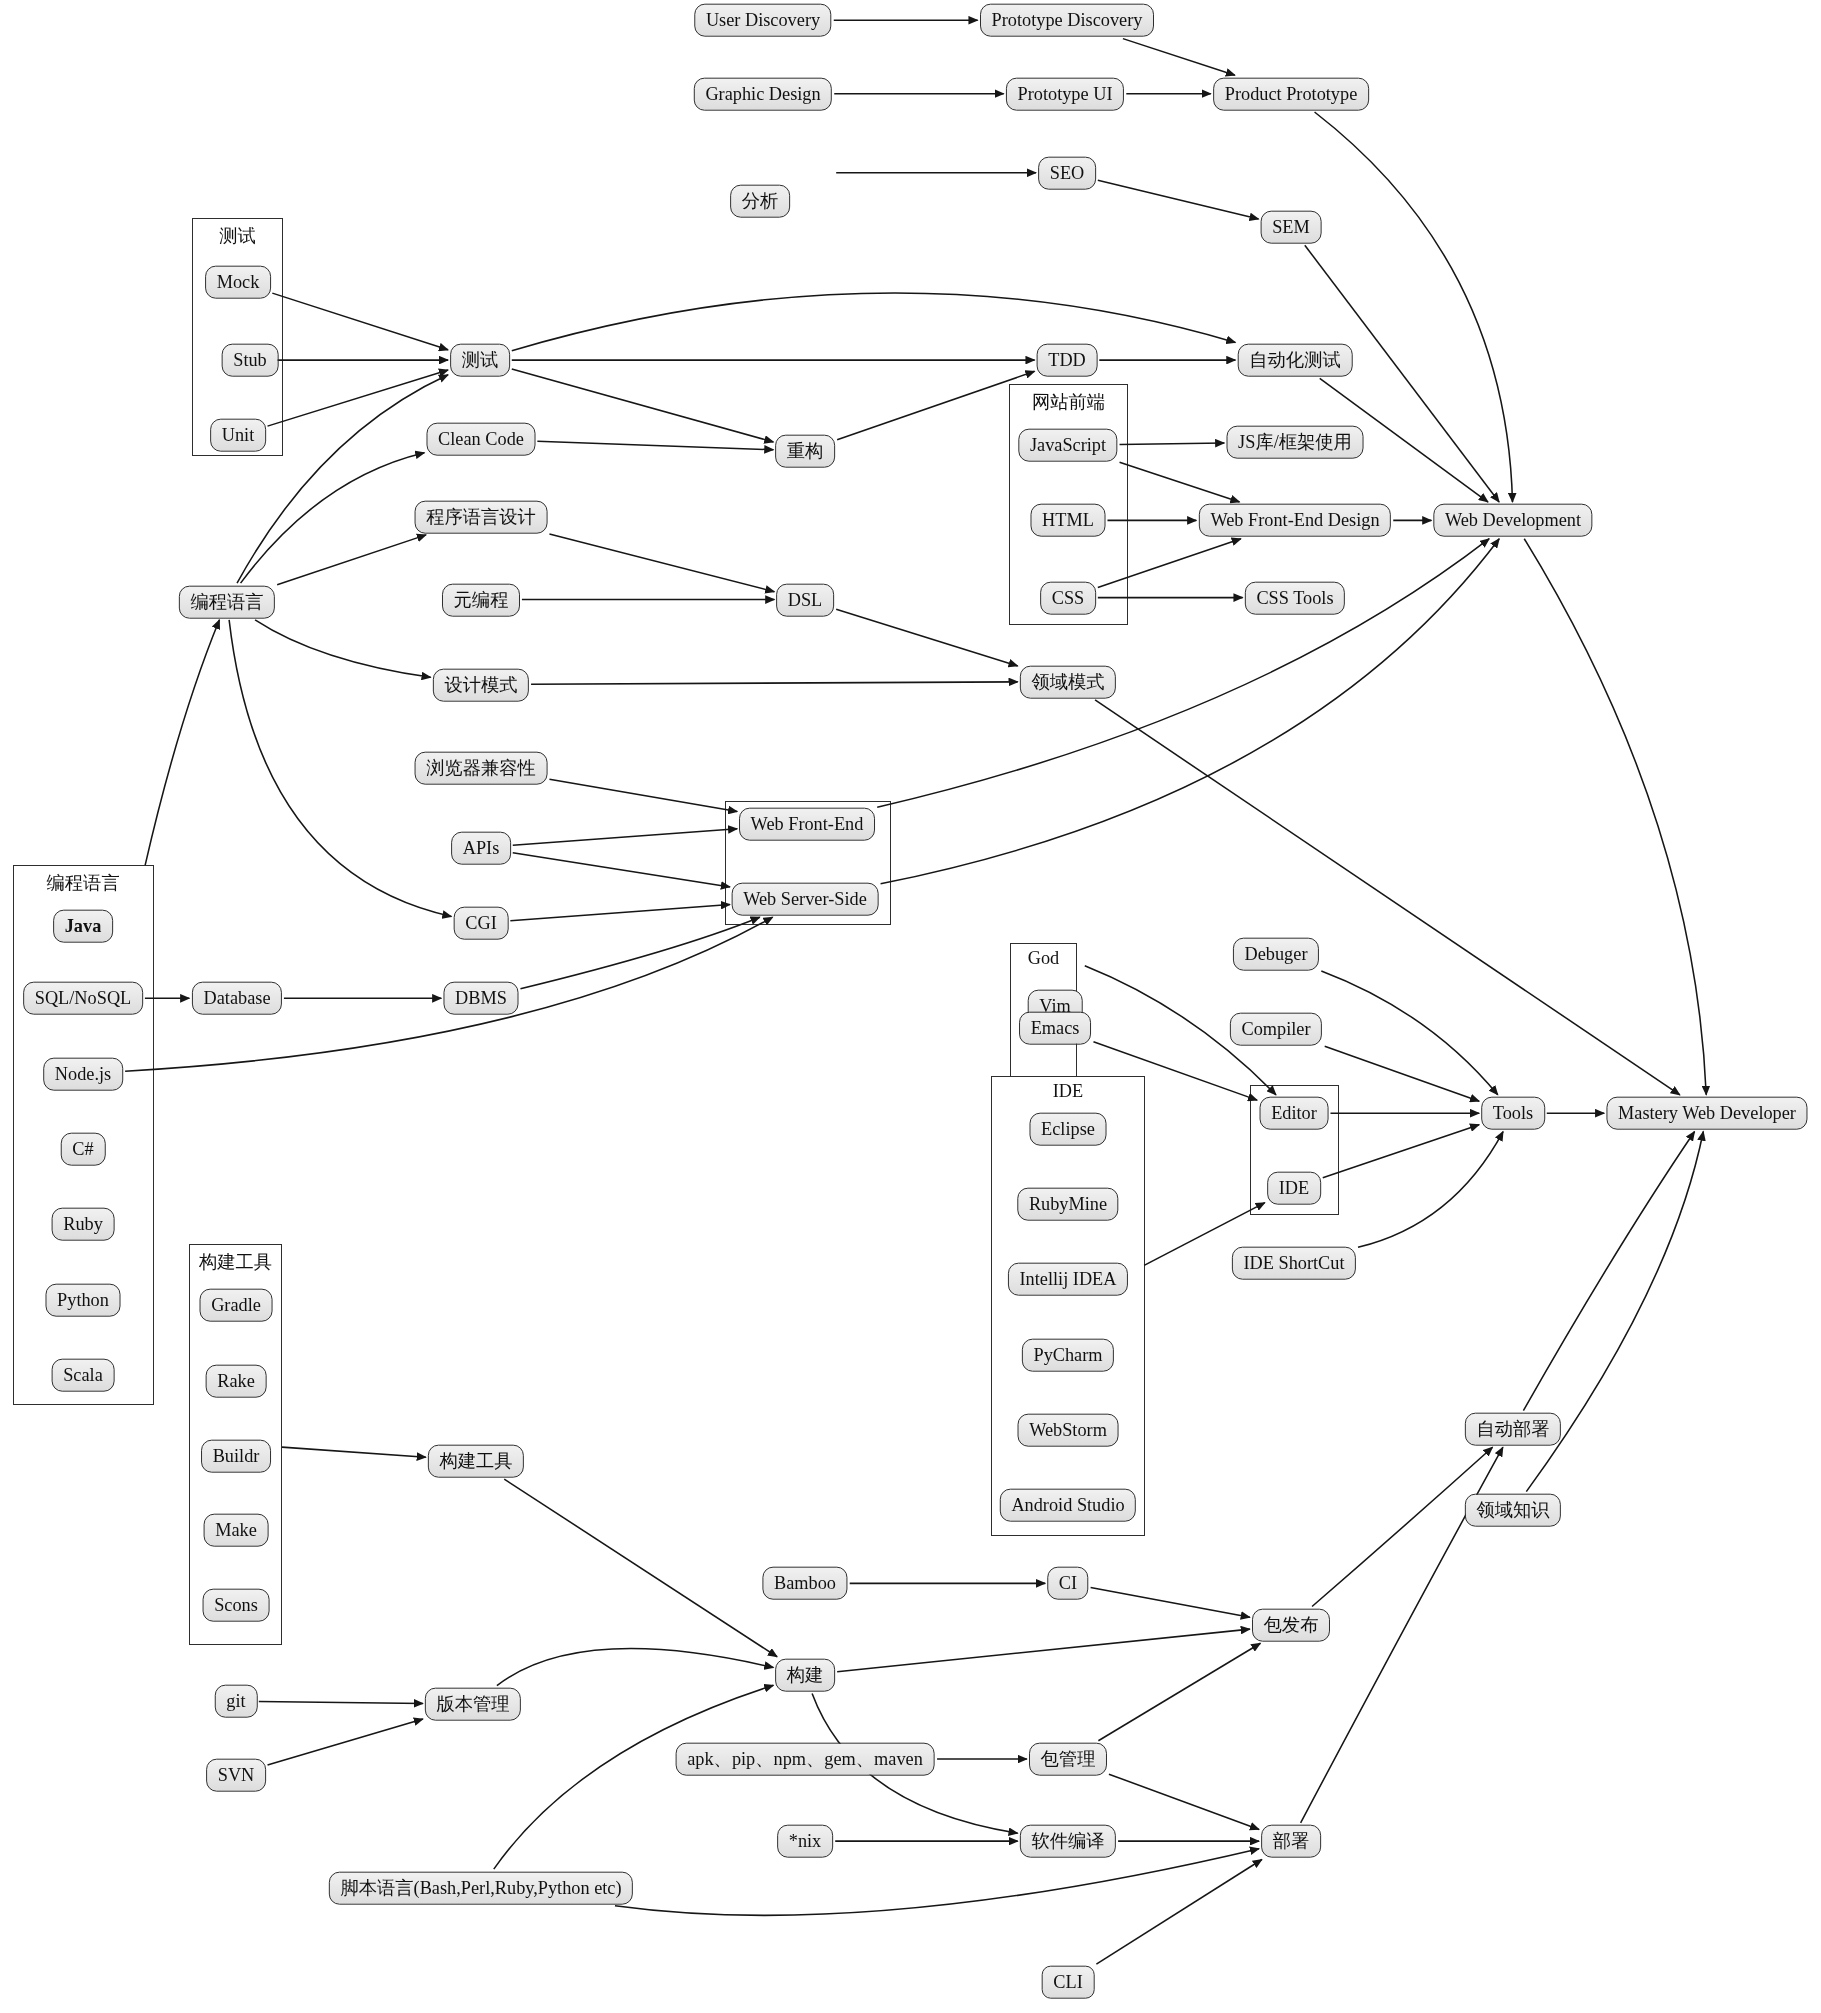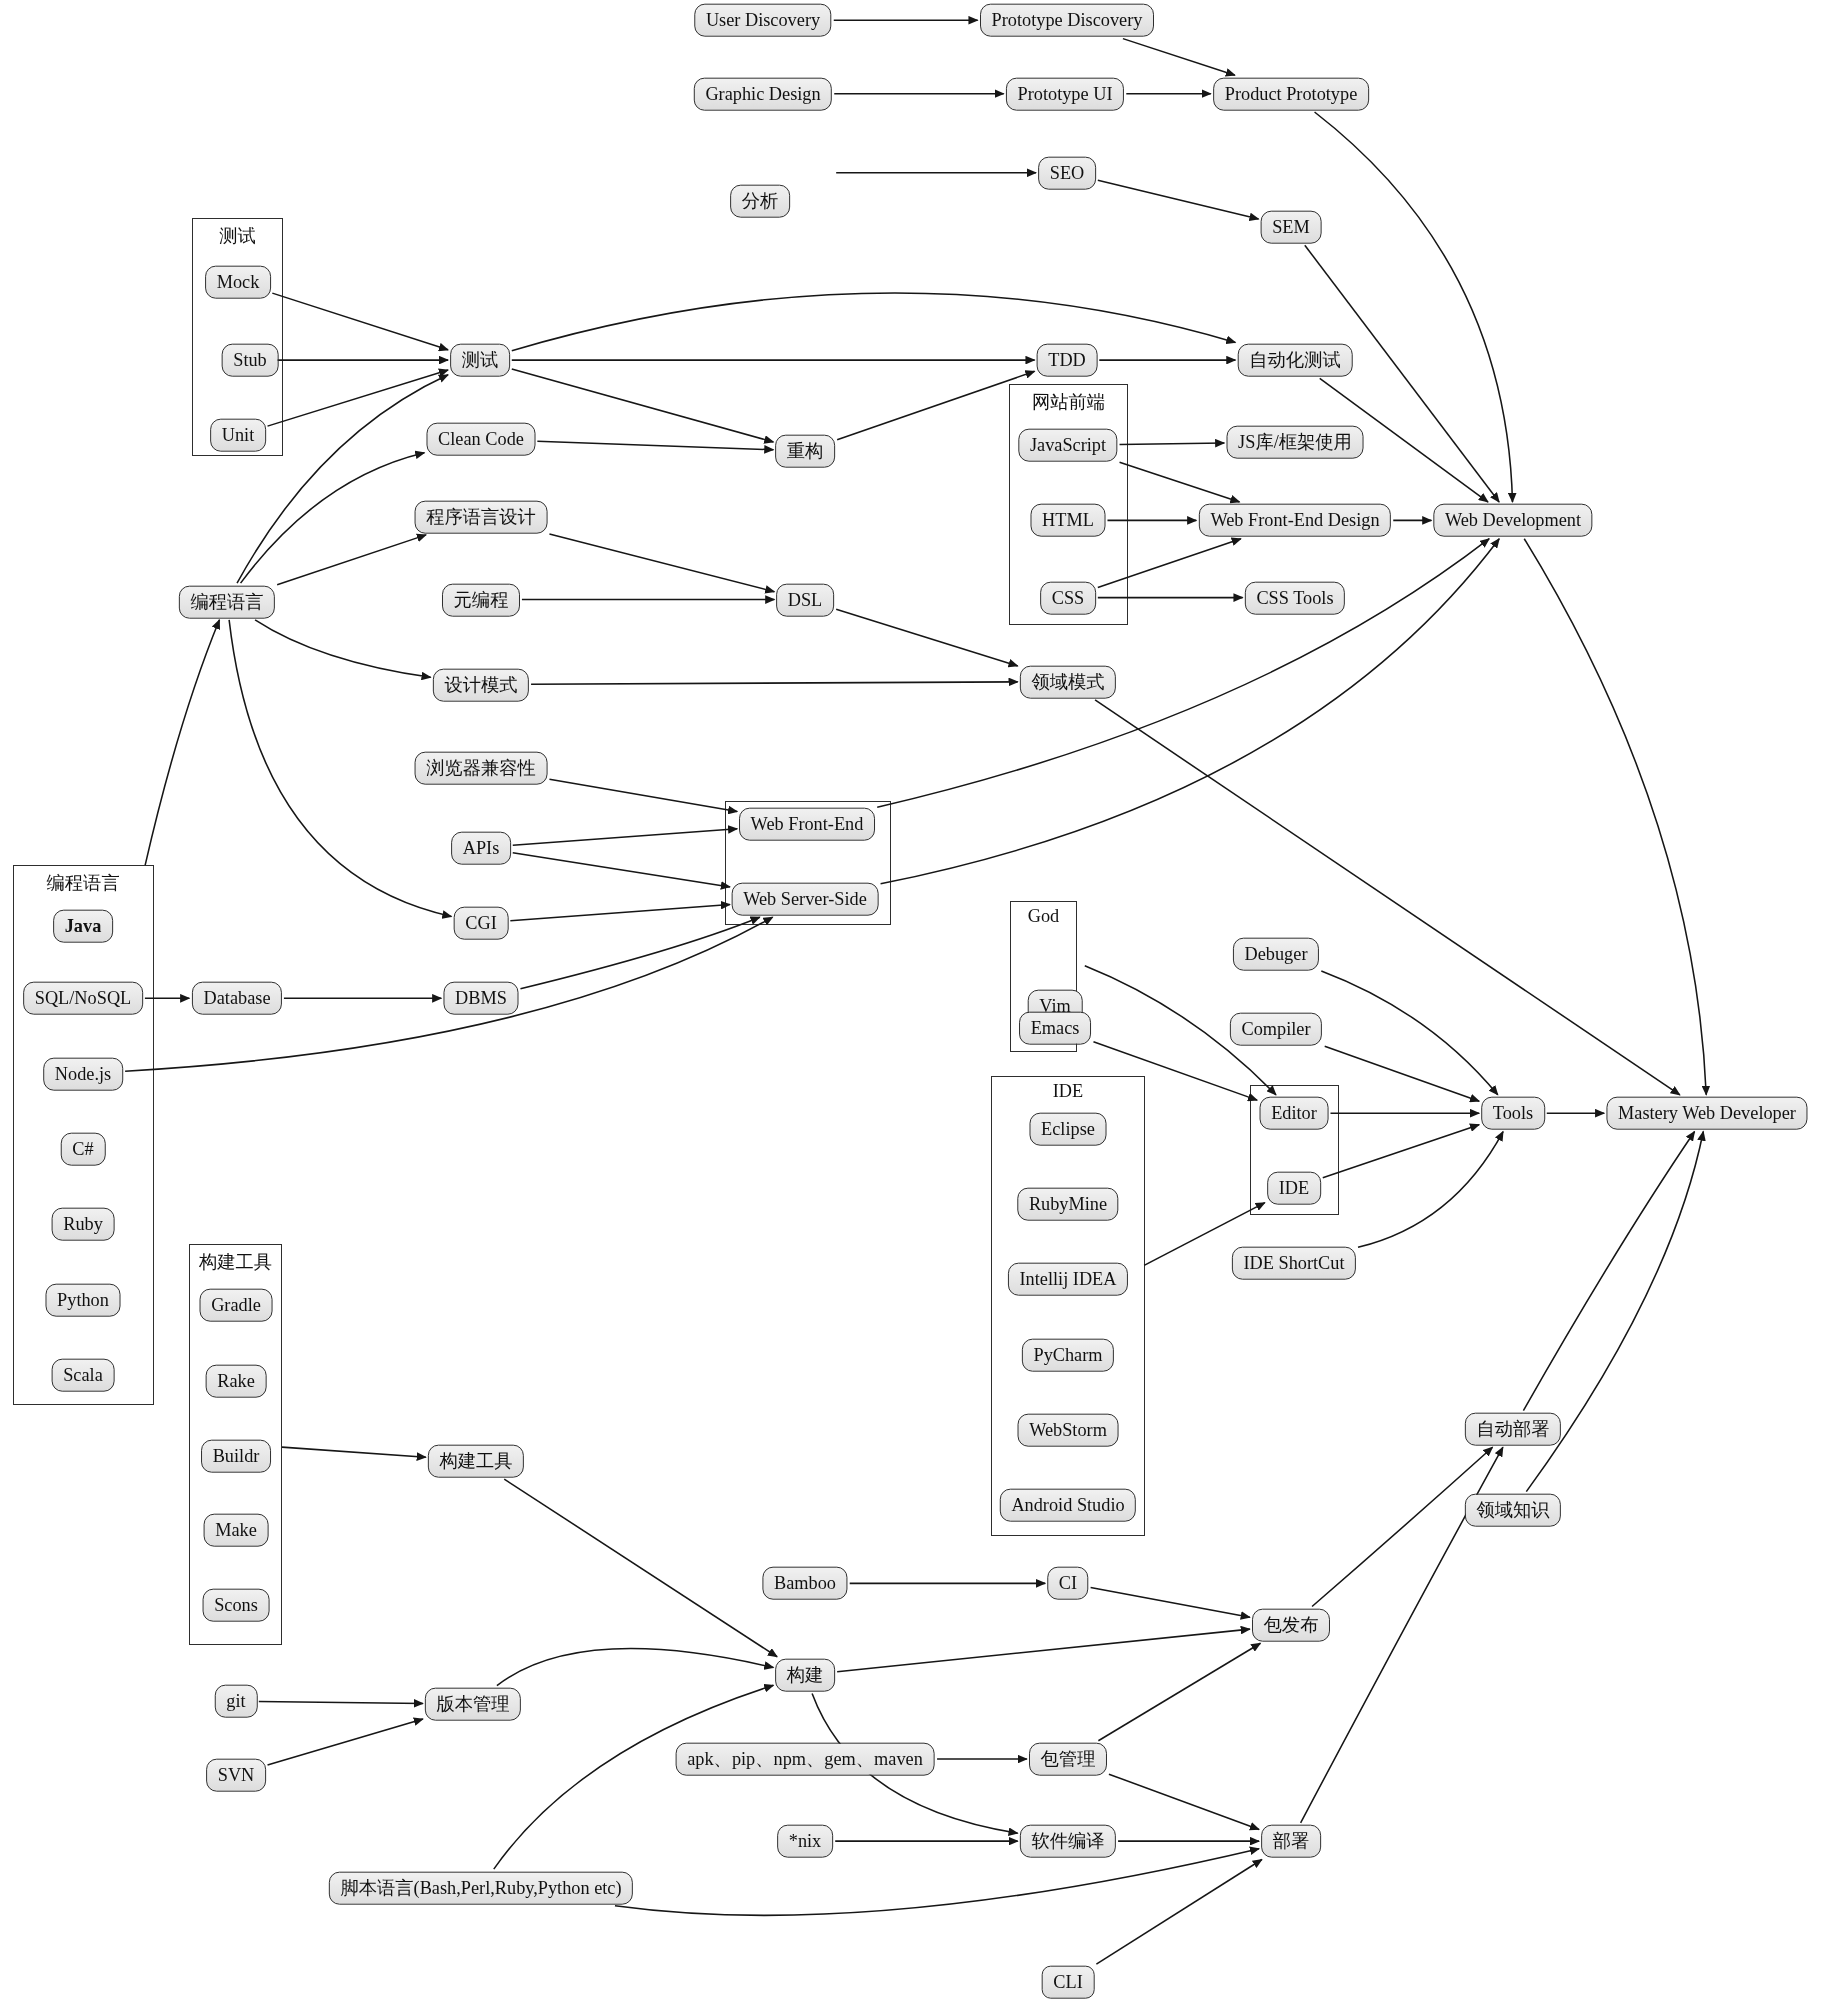--- a/index.html
+++ b/index.html
@@ -105,21 +105,21 @@
 <div class="cluster" style="left: 192px; top: 218px; width: 91px; height: 238px;">
       <div class="cluster-label">测试</div>
     </div>
     <div class="cluster" style="left: 1009px; top: 384px; width: 119px; height: 241px;">
       <div class="cluster-label">网站前端</div>
     </div>
     <div class="cluster" style="left: 725px; top: 801px; width: 166px; height: 124px;"></div>
     <div class="cluster" style="left: 12.6px; top: 865px; width: 141px; height: 540px;">
       <div class="cluster-label">编程语言</div>
     </div>
-    <div class="cluster" style="left: 1010px; top: 901px; width: 67px; height: 151px;">
+    <div class="cluster" style="left: 1010px; top: 943px; width: 67px; height: 151px;">
       <div class="cluster-label">God</div>
     </div>
     <div class="cluster" style="left: 991px; top: 1076px; width: 154px; height: 460px;">
       <div class="cluster-label">IDE</div>
     </div>
     <div class="cluster" style="left: 1250px; top: 1085px; width: 89px; height: 130px;"></div>
     <div class="cluster" style="left: 189px; top: 1244px; width: 93px; height: 401px;">
       <div class="cluster-label">构建工具</div>
     </div>
     <div class="node" style="left: 763px; top: 20px;">User Discovery</div>

